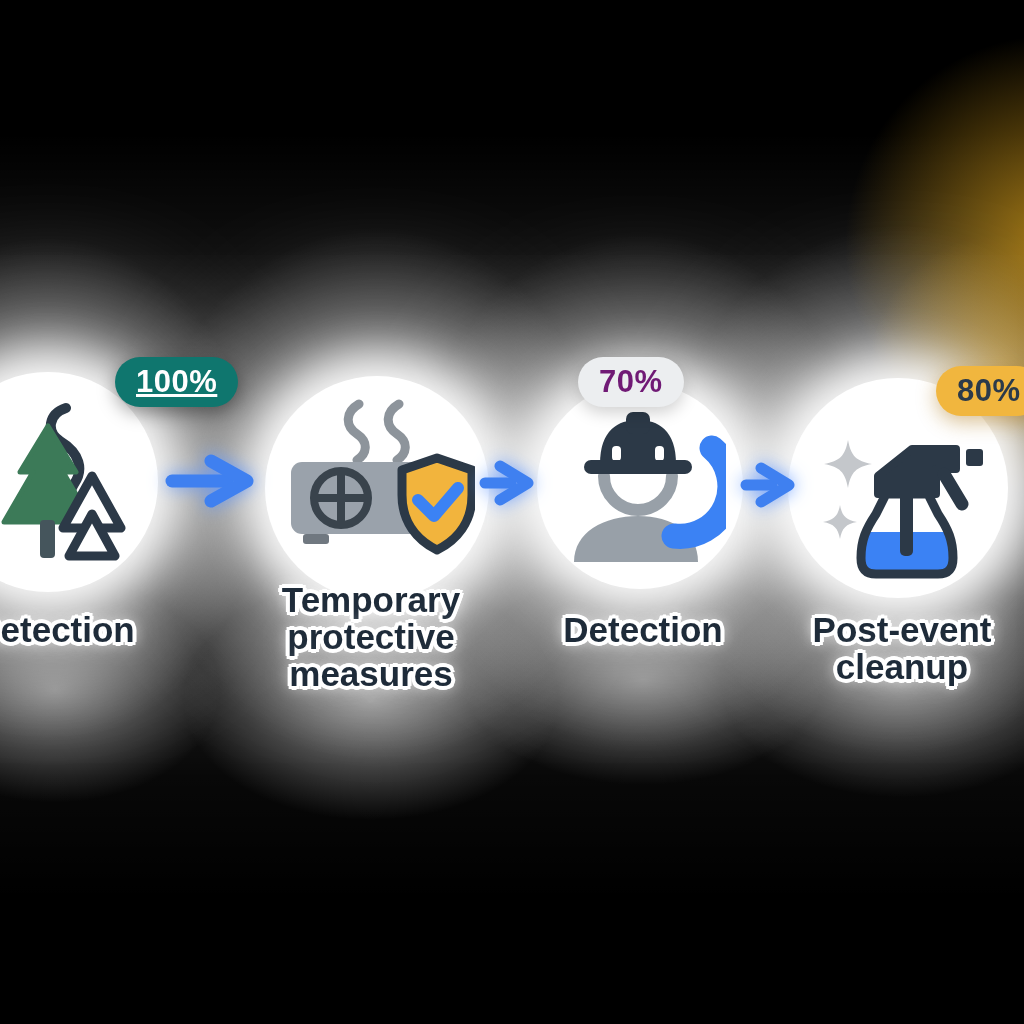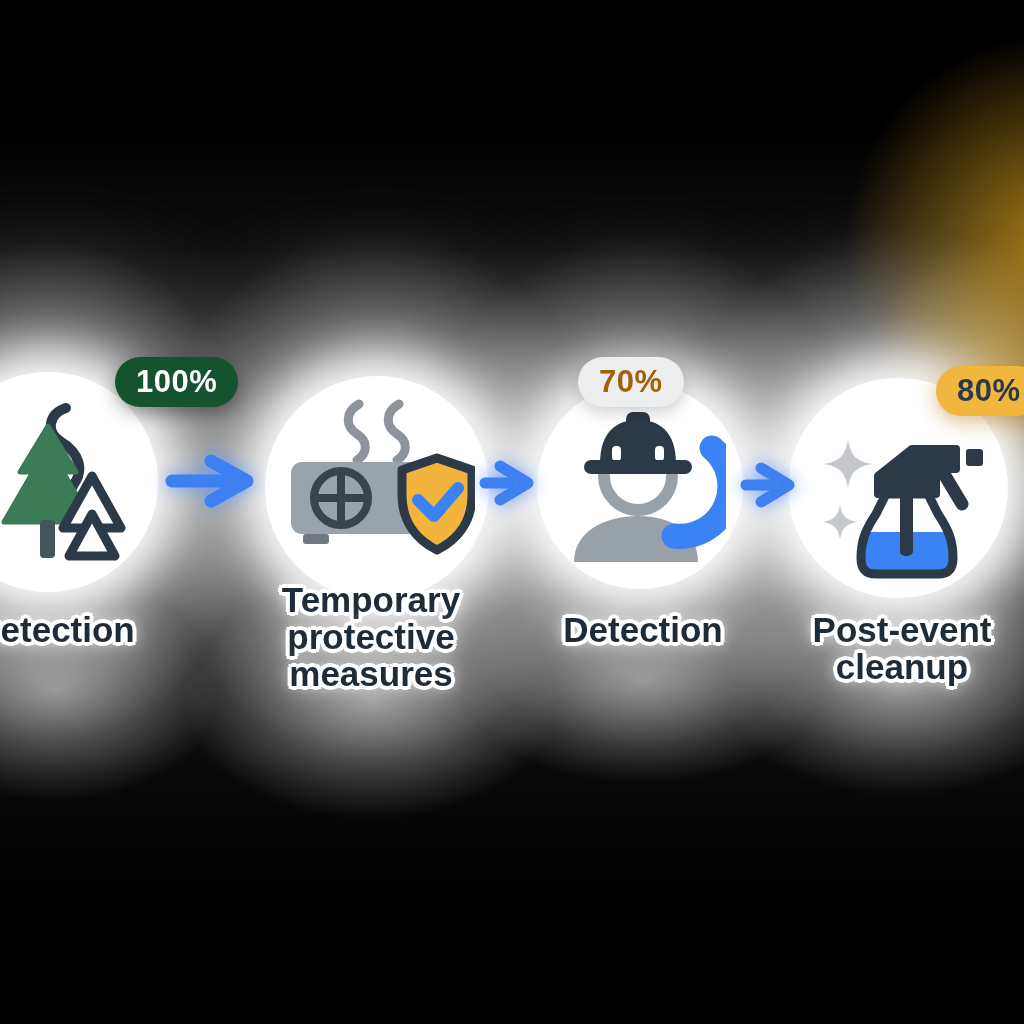--- a/index.html
+++ b/index.html
@@ -25,22 +25,22 @@
         rgba(255,255,255,0.03) 76%, rgba(255,255,255,0) 88%);
   }
   .circle{
     position:absolute;border-radius:50%;background:#fff;
     box-shadow:0 0 45px 22px rgba(255,255,255,0.95), 0 0 130px 60px rgba(255,255,255,0.5);
   }
   .badge{
     position:absolute;height:50px;line-height:50px;padding:0 21px;border-radius:25px;
     font-size:31px;font-weight:700;letter-spacing:0.5px;white-space:nowrap;
   }
-  .badge-dark {background:#14532d;color:#fff;box-shadow:0 6px 18px rgba(0,0,0,0.35);}
-  .badge-light{background:#eceef0;color:#a16207;box-shadow:0 6px 16px rgba(0,0,0,0.18);}
+  .badge-dark {background:#0f766e;color:#fff;box-shadow:0 6px 18px rgba(0,0,0,0.35);text-decoration:underline;}
+  .badge-light{background:#eceef0;color:#701a75;box-shadow:0 6px 16px rgba(0,0,0,0.18);}
   .badge-gold {background:#f1b63e;color:#2b3a4a;box-shadow:0 6px 20px rgba(170,115,15,0.45);}
   .label{
     position:absolute;text-align:center;font-size:35px;line-height:37px;font-weight:700;
     color:#1e2b39;
     text-shadow:
       -3px -3px 0 #fff, 3px -3px 0 #fff, -3px 3px 0 #fff, 3px 3px 0 #fff,
       -4px 0 0 #fff, 4px 0 0 #fff, 0 -4px 0 #fff, 0 4px 0 #fff,
       0 0 14px rgba(255,255,255,0.95), 0 0 26px rgba(255,255,255,0.8);
   }
   .icon,.arrow{position:absolute;}

